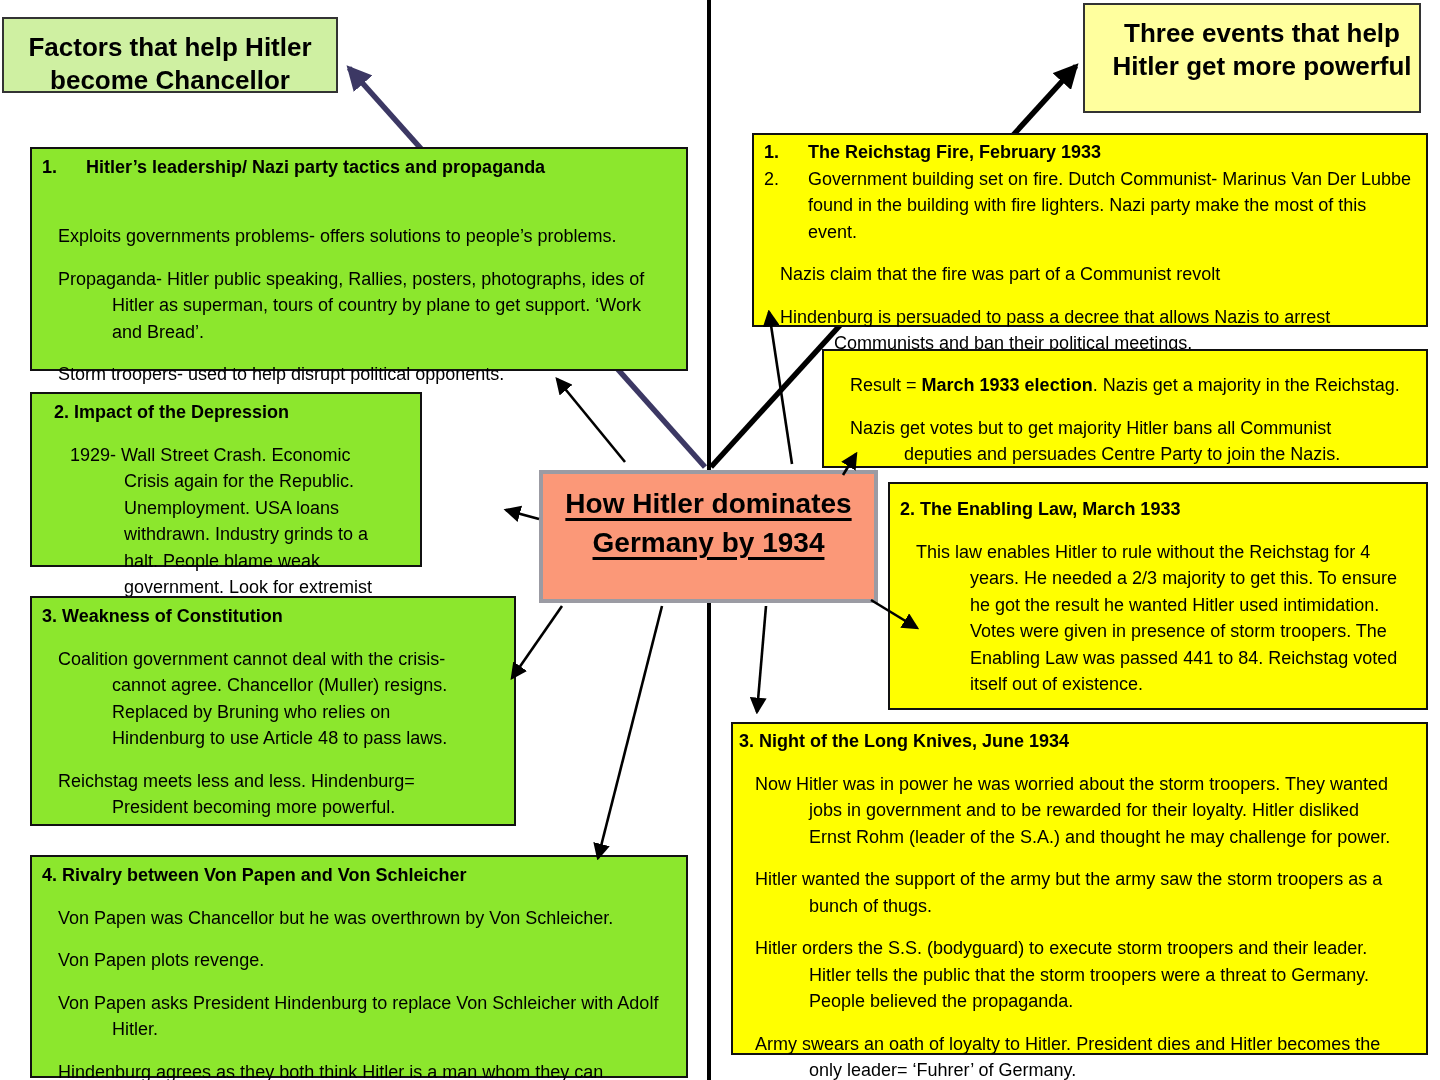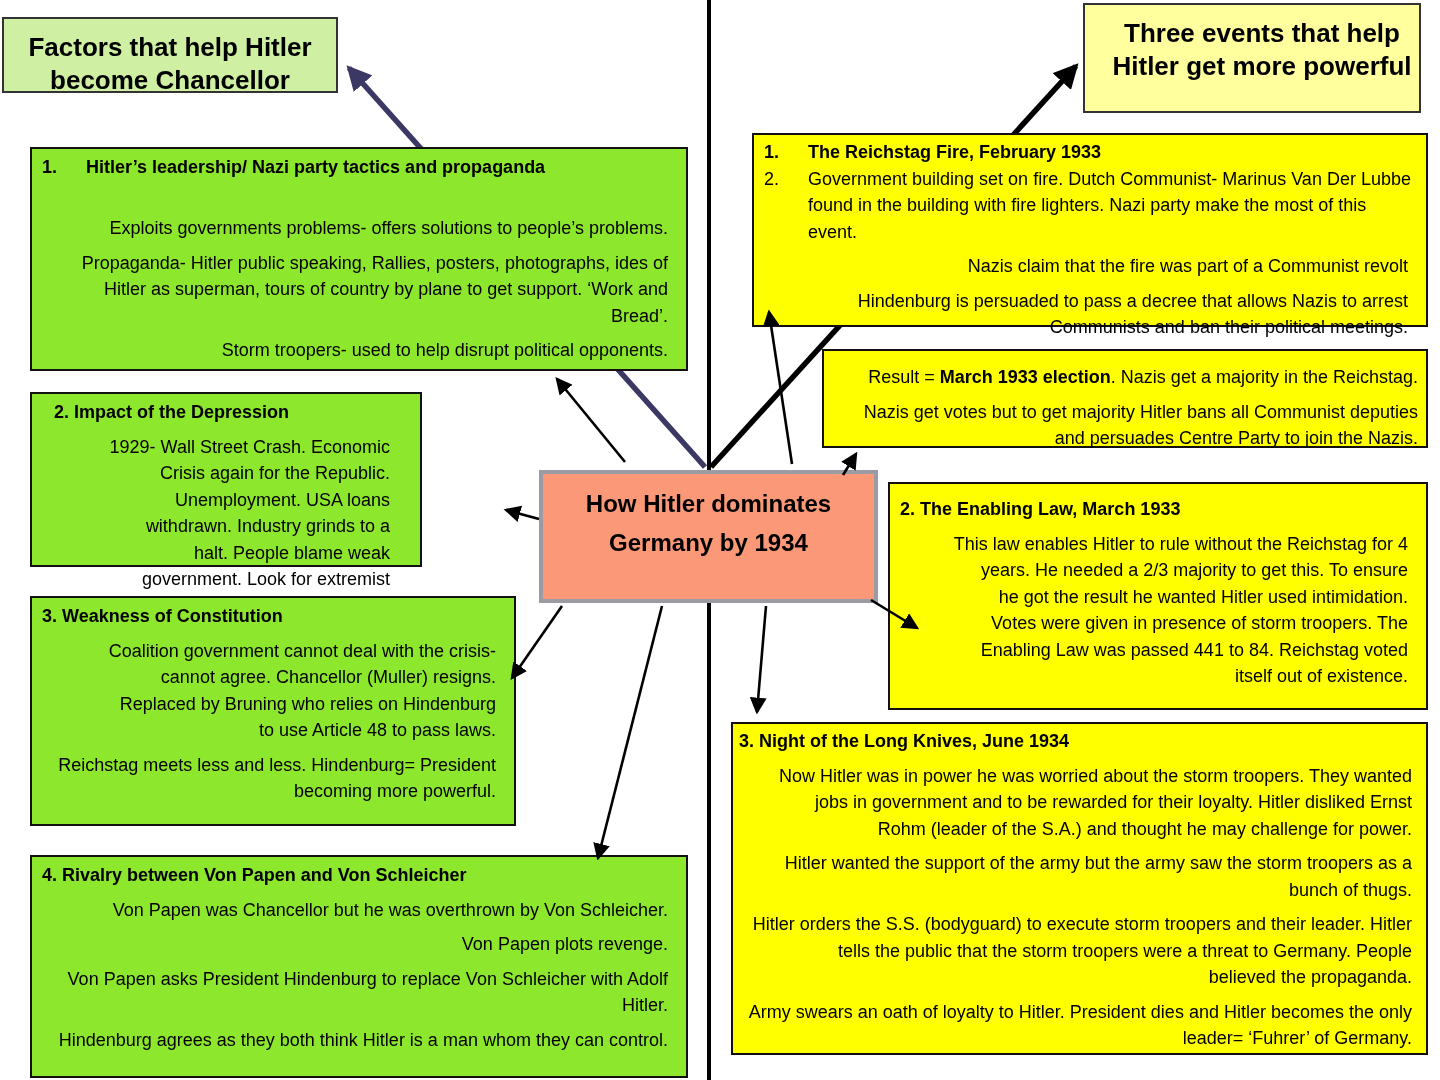--- a/index.html
+++ b/index.html
@@ -12,48 +12,48 @@
   .box { position:absolute; box-sizing:border-box; z-index:1; }
   #arrows-front { z-index:2; }
 
   .green  { background:#8CE72D; border:2px solid #111111; }
   .yellow { background:#FFFF00; border:2px solid #111111; }
   .pale-green  { background:#CFF0A2; border:2px solid #333333; }
   .pale-yellow { background:#FFFF9E; border:2px solid #333333; }
 
   .body-text { font-size:18px; line-height:26.5px; }
   .box-title { font-weight:bold; }
-  .hang { margin:8px; padding-left:54px; text-indent:-54px;text-align:right; }
+  .hang { margin:16px; padding-left:54px; text-indent:-54px; }
   .flex-num { display:flex; }
   .flex-num .num { flex:0 0 44px; }
   .flex-num .txt { flex:1 1 auto; }
   .blank-line { height:26.5px; }
 
   .header-box { text-align:center; font-weight:bold; font-size:26px; line-height:33px; }
   #factors-box { left:2px; top:17px; width:336px; height:76px; padding-top:12px; }
   #three-events-box { left:1083px; top:3px; width:338px; height:110px; padding-top:12px;padding-left:20px; }
 
   #green-box-1 { left:30px;  top:147px; width:658px; height:224px; padding:5px 10px; }
   #green-box-2 { left:30px;  top:392px; width:392px; height:175px; padding:5px 22px; }
   #green-box-3 { left:30px;  top:596px; width:486px; height:230px; padding:5px 10px; }
   #green-box-4 { left:30px;  top:855px; width:658px; height:223px; padding:5px 10px; }
 
   #yellow-box-1 { left:752px; top:133px; width:676px; height:194px; padding:4px 10px; }
-  #result-box   { left:822px; top:349px; width:606px; height:99px; padding:5px 0; }
+  #result-box   { left:822px; top:349px; width:606px; height:119px; padding:5px 10px; }
   #enabling-box { left:888px; top:482px; width:540px; height:228px; padding:12px 10px; }
   #yellow-box-3 { left:731px; top:722px; width:697px; height:333px; padding:4px 6px; }
 
   #center-box {
     left:539px; top:470px; width:339px; height:133px;
     background:#FB9878; border:4px solid #9B9BA3;
     text-align:center; padding-top:10px;
   }
   #center-box .line {
-    display:block; font-weight:bold; font-size:24px; line-height:39px;
-    text-decoration-thickness:3px; text-underline-offset:5px;
+    display:block; font-weight:bold; font-size:28px; line-height:39px;
+    text-decoration:underline; text-decoration-thickness:3px; text-underline-offset:5px;
   }
 </style>
 </head>
 <body>
 
 <svg id="arrows-back" class="arrow-layer" width="1440" height="1080" viewBox="0 0 1440 1080">
   <defs>
     <marker id="ah-purple" viewBox="0 0 10 10" refX="8.5" refY="5" markerWidth="4.5" markerHeight="4.5" orient="auto-start-reverse">
       <path d="M0,0 L10,5 L0,10 z" fill="#3C3864"></path>
     </marker>

